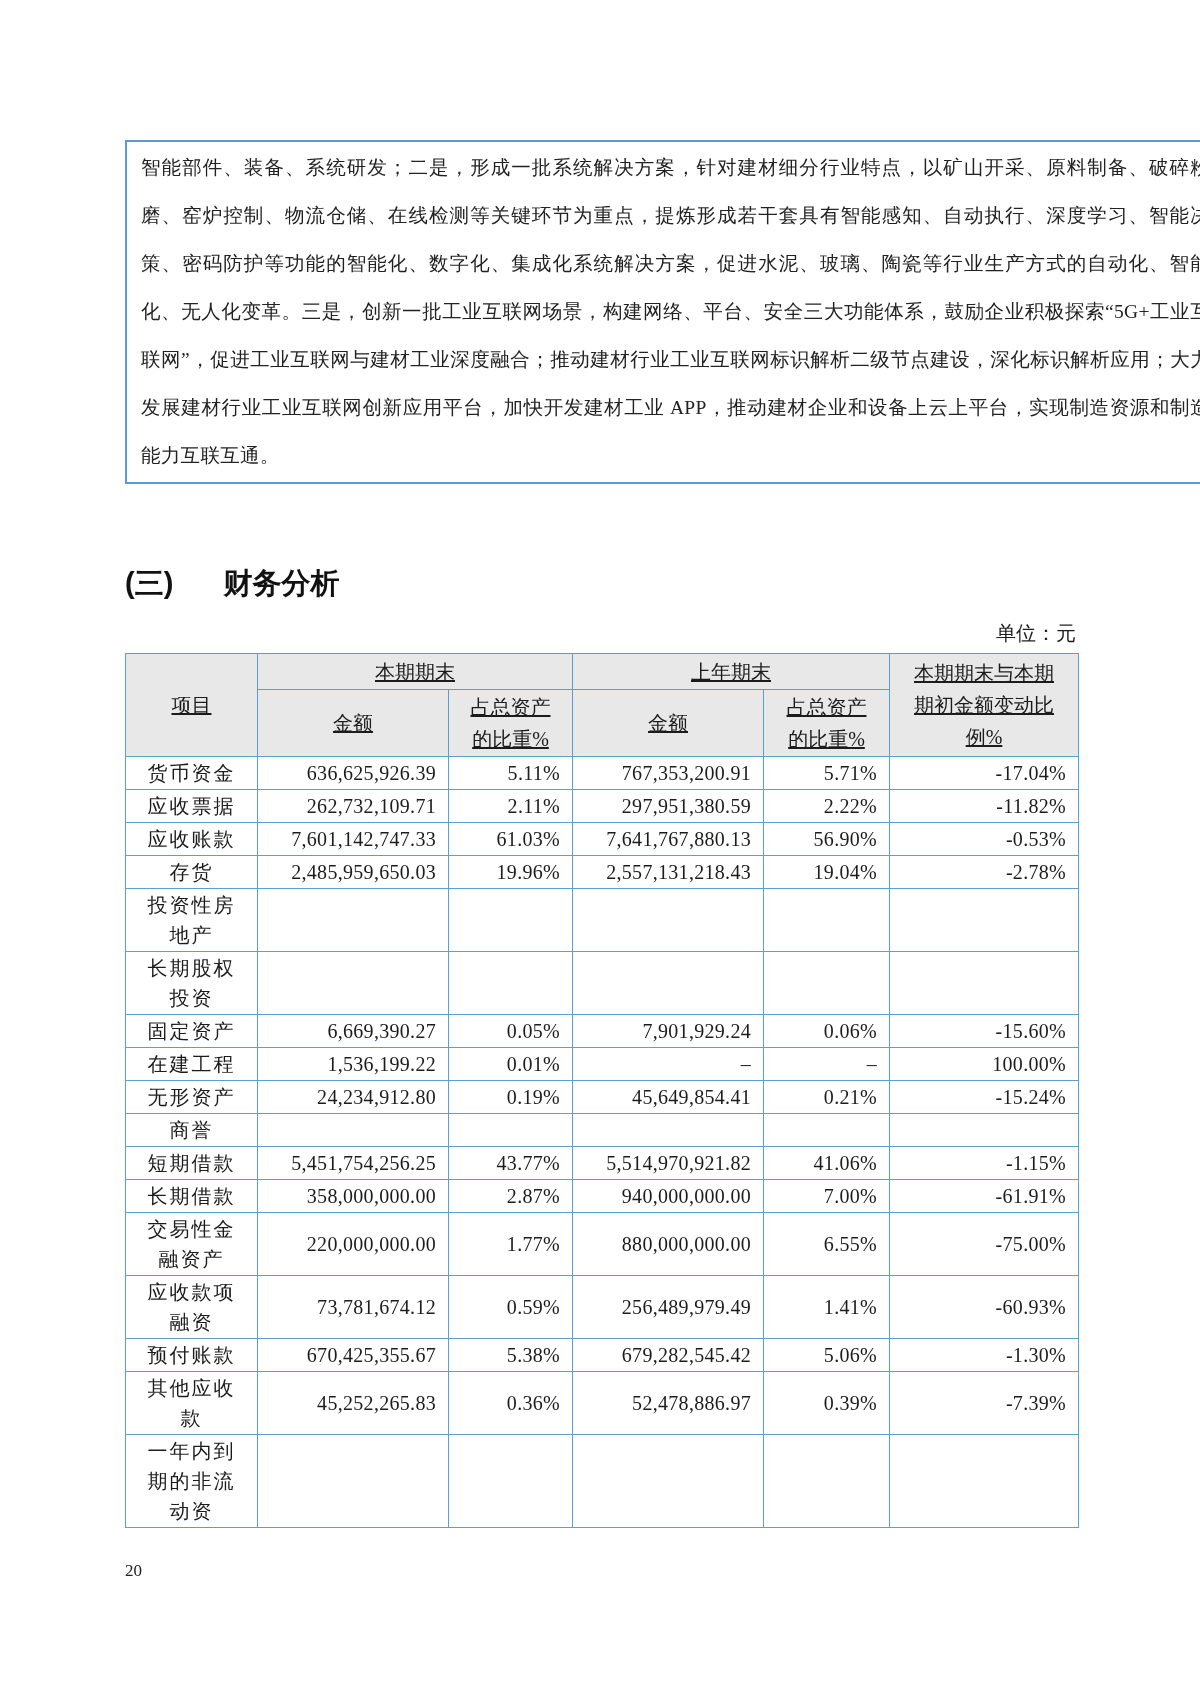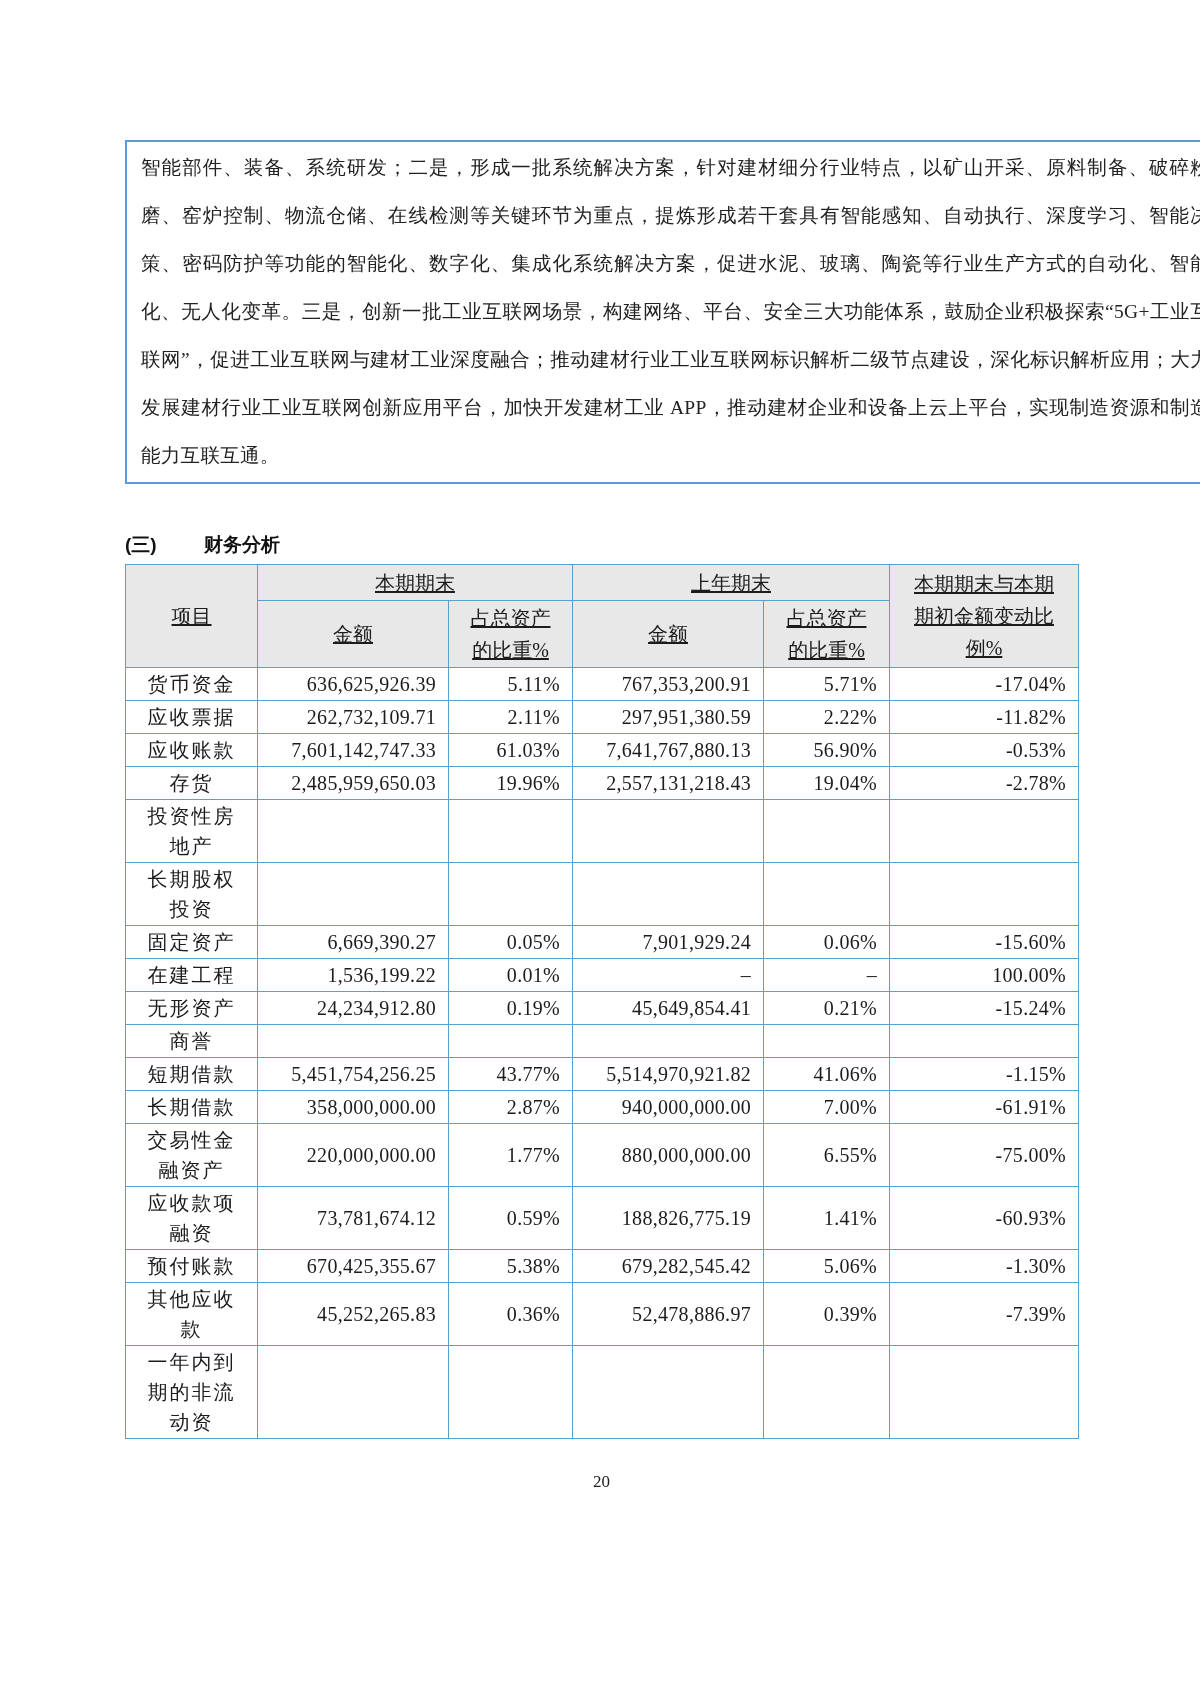--- a/index.html
+++ b/index.html
@@ -29,24 +29,24 @@
     border: 2px solid #5b9bd5;
     padding: 2px 14px;
     font-size: 19.5px;
     letter-spacing: 0.3px;
     line-height: 48px;
     text-align: justify;
     color: #222222;
   }
   
   .h2 {
-    margin-top: 48px;
+    margin-top: 80px;
     font-family: "Liberation Sans", "DejaVu Sans", sans-serif;
     font-weight: bold;
-    font-size: 19px;
+    font-size: 29px;
     color: #111111;
   }
   .h2 .h2-label { display: inline-block; }
   .h2 .h2-title { display: inline-block; margin-left: 42px; }
   .h3 {
     margin-top: 40px;
     font-family: "Liberation Sans", "DejaVu Sans", sans-serif;
     font-weight: bold;
     font-size: 22px;
     color: #111111;
@@ -106,38 +106,39 @@
     letter-spacing: 2px;
   }
   td.c-num, td.c-pct, td.c-chg {
     text-align: right;
     white-space: nowrap;
     letter-spacing: 0.3px;
   }
   
   .page-num {
     margin-top: 33px;
-    text-align: center;
+    text-align: left;
     font-size: 17px;
     color: #222222;
   }
 </style>
 </head>
 <body>
 
 <div class="content">
 
   <div class="intro-box">智能部件、装备、系统研发；二是，形成一批系统解决方案，针对建材细分行业特点，以矿山开采、原料制备、破碎粉磨、窑炉控制、物流仓储、在线检测等关键环节为重点，提炼形成若干套具有智能感知、自动执行、深度学习、智能决策、密码防护等功能的智能化、数字化、集成化系统解决方案，促进水泥、玻璃、陶瓷等行业生产方式的自动化、智能化、无人化变革。三是，创新一批工业互联网场景，构建网络、平台、安全三大功能体系，鼓励企业积极探索“5G+工业互联网”，促进工业互联网与建材工业深度融合；推动建材行业工业互联网标识解析二级节点建设，深化标识解析应用；大力发展建材行业工业互联网创新应用平台，加快开发建材工业 APP，推动建材企业和设备上云上平台，实现制造资源和制造能力互联互通。</div>
 
   <div class="h2">
     <span class="h2-label">(三)</span>
     <span class="h2-title">财务分析</span>
   </div>
 
 
+  <div class="unit-line">单位：元</div>
 
   <table class="balance">
     <colgroup>
       <col style="width:132px">
       <col style="width:191px">
       <col style="width:124px">
       <col style="width:191px">
       <col style="width:126px">
       <col style="width:189px">
     </colgroup>
@@ -263,21 +264,21 @@
           <td class="c-num">220,000,000.00</td>
           <td class="c-pct">1.77%</td>
           <td class="c-num">880,000,000.00</td>
           <td class="c-pct">6.55%</td>
           <td class="c-chg">-75.00%</td>
         </tr>
         <tr>
           <td class="c-item">应收款项融资</td>
           <td class="c-num">73,781,674.12</td>
           <td class="c-pct">0.59%</td>
-          <td class="c-num">188,826,775.19</td>
+          <td class="c-num">256,489,979.49</td>
           <td class="c-pct">1.41%</td>
           <td class="c-chg">-60.93%</td>
         </tr>
         <tr>
           <td class="c-item">预付账款</td>
           <td class="c-num">670,425,355.67</td>
           <td class="c-pct">5.38%</td>
           <td class="c-num">679,282,545.42</td>
           <td class="c-pct">5.06%</td>
           <td class="c-chg">-1.30%</td>

